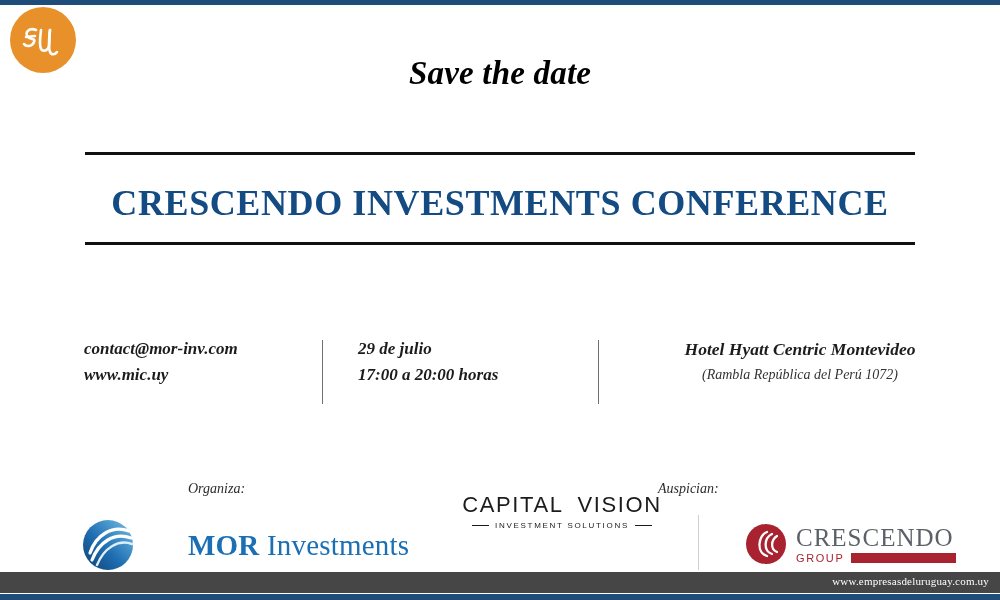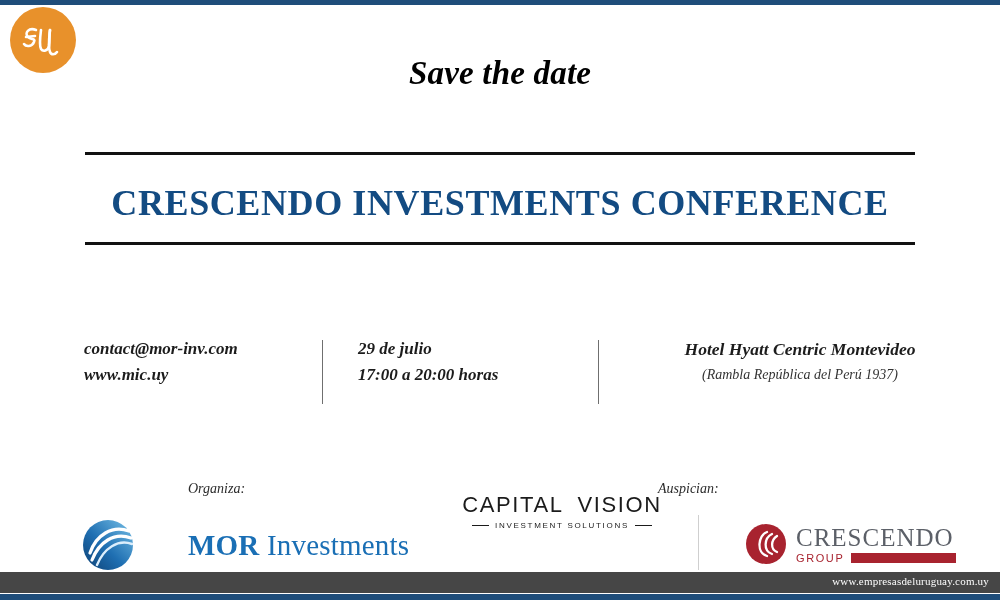--- a/index.html
+++ b/index.html
@@ -276,21 +276,21 @@
     <div class="info-col contact">
       <div class="l1">contact@mor-inv.com</div>
       <div class="l2">www.mic.uy</div>
     </div>
     <div class="info-col when">
       <div class="l1">29 de julio</div>
       <div class="l2">17:00 a 20:00 horas</div>
     </div>
     <div class="info-col where">
       <div class="l1">Hotel Hyatt Centric Montevideo</div>
-      <div class="l2">(Rambla República del Perú 1937)</div>
+      <div class="l2">(Rambla República del Perú 1072)</div>
     </div>
   </div>
   <div class="vdiv v1"></div>
   <div class="vdiv v2"></div>
 
   <div class="spon-label organiza">Organiza:</div>
   <div class="spon-label auspician">Auspician:</div>
 
   <div class="mor-logo">
     <svg class="mor-mark" viewBox="0 0 52 52">

